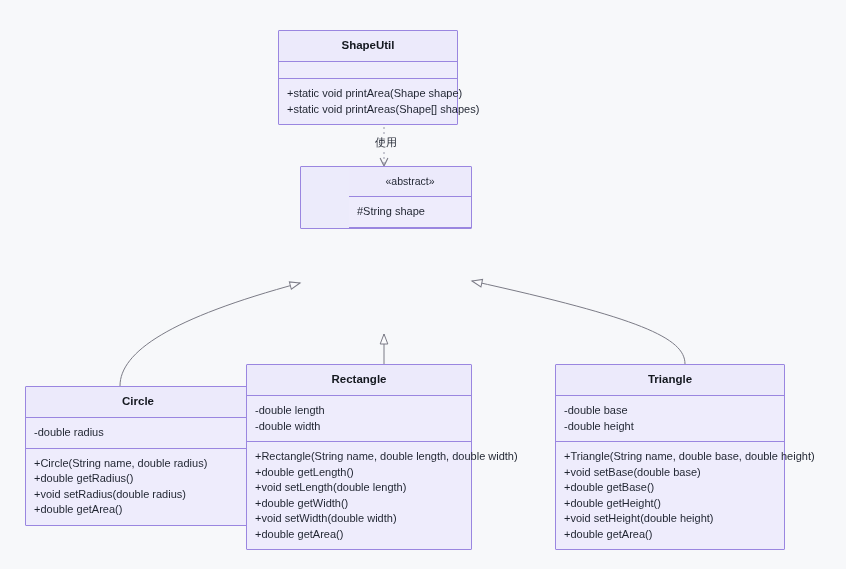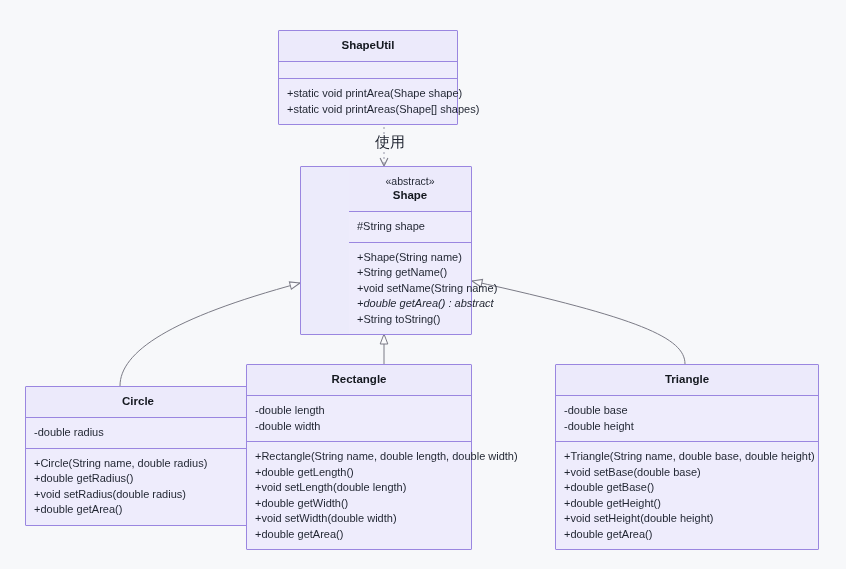--- a/index.html
+++ b/index.html
@@ -81,21 +81,21 @@
     white-space: nowrap;
     color: #1f2430;
   }
   .uml-line.abstract-op {
     font-style: italic;
   }
 
   
   .edge-label {
     position: absolute;
-    font-size: 15px;
+    font-size: 11px;
     line-height: 14px;
     color: #1f2430;
     background: #f7f8fa;
     padding: 0 3px;
     white-space: nowrap;
   }
 </style>
 </head>
 <body>
 
@@ -137,31 +137,23 @@
     <div class="uml-compartment empty"></div>
     <div class="uml-compartment last">
       <span class="uml-line">+static void printArea(Shape shape)</span>
       <span class="uml-line">+static void printAreas(Shape[] shapes)</span>
     </div>
   </div>
 
   <div class="uml-class" style="left:300px; top:166px; width:172px;padding-left:48px;">
     <div class="uml-header">
       <span class="uml-stereotype">«abstract»</span>
-      <span class="uml-name">Shape</span>
     </div>
     <div class="uml-compartment">
       <span class="uml-line">#String shape</span>
-    </div>
-    <div class="uml-compartment last">
-      <span class="uml-line">+Shape(String name)</span>
-      <span class="uml-line">+String getName()</span>
-      <span class="uml-line">+void setName(String name)</span>
-      <span class="uml-line abstract-op">+double getArea() : abstract</span>
-      <span class="uml-line">+String toString()</span>
     </div>
   </div>
 
   <div class="uml-class" style="left:25px; top:386px; width:226px;">
     <div class="uml-header">
       <span class="uml-name">Circle</span>
     </div>
     <div class="uml-compartment">
       <span class="uml-line">-double radius</span>
     </div>
@@ -184,21 +176,21 @@
     <div class="uml-compartment last">
       <span class="uml-line">+Rectangle(String name, double length, double width)</span>
       <span class="uml-line">+double getLength()</span>
       <span class="uml-line">+void setLength(double length)</span>
       <span class="uml-line">+double getWidth()</span>
       <span class="uml-line">+void setWidth(double width)</span>
       <span class="uml-line">+double getArea()</span>
     </div>
   </div>
 
-  <div class="uml-class" style="left:555px; top:364px; width:264px;">
+  <div class="uml-class" style="left:555px; top:364px; width:230px;">
     <div class="uml-header">
       <span class="uml-name">Triangle</span>
     </div>
     <div class="uml-compartment">
       <span class="uml-line">-double base</span>
       <span class="uml-line">-double height</span>
     </div>
     <div class="uml-compartment last">
       <span class="uml-line">+Triangle(String name, double base, double height)</span>
       <span class="uml-line">+void setBase(double base)</span>

